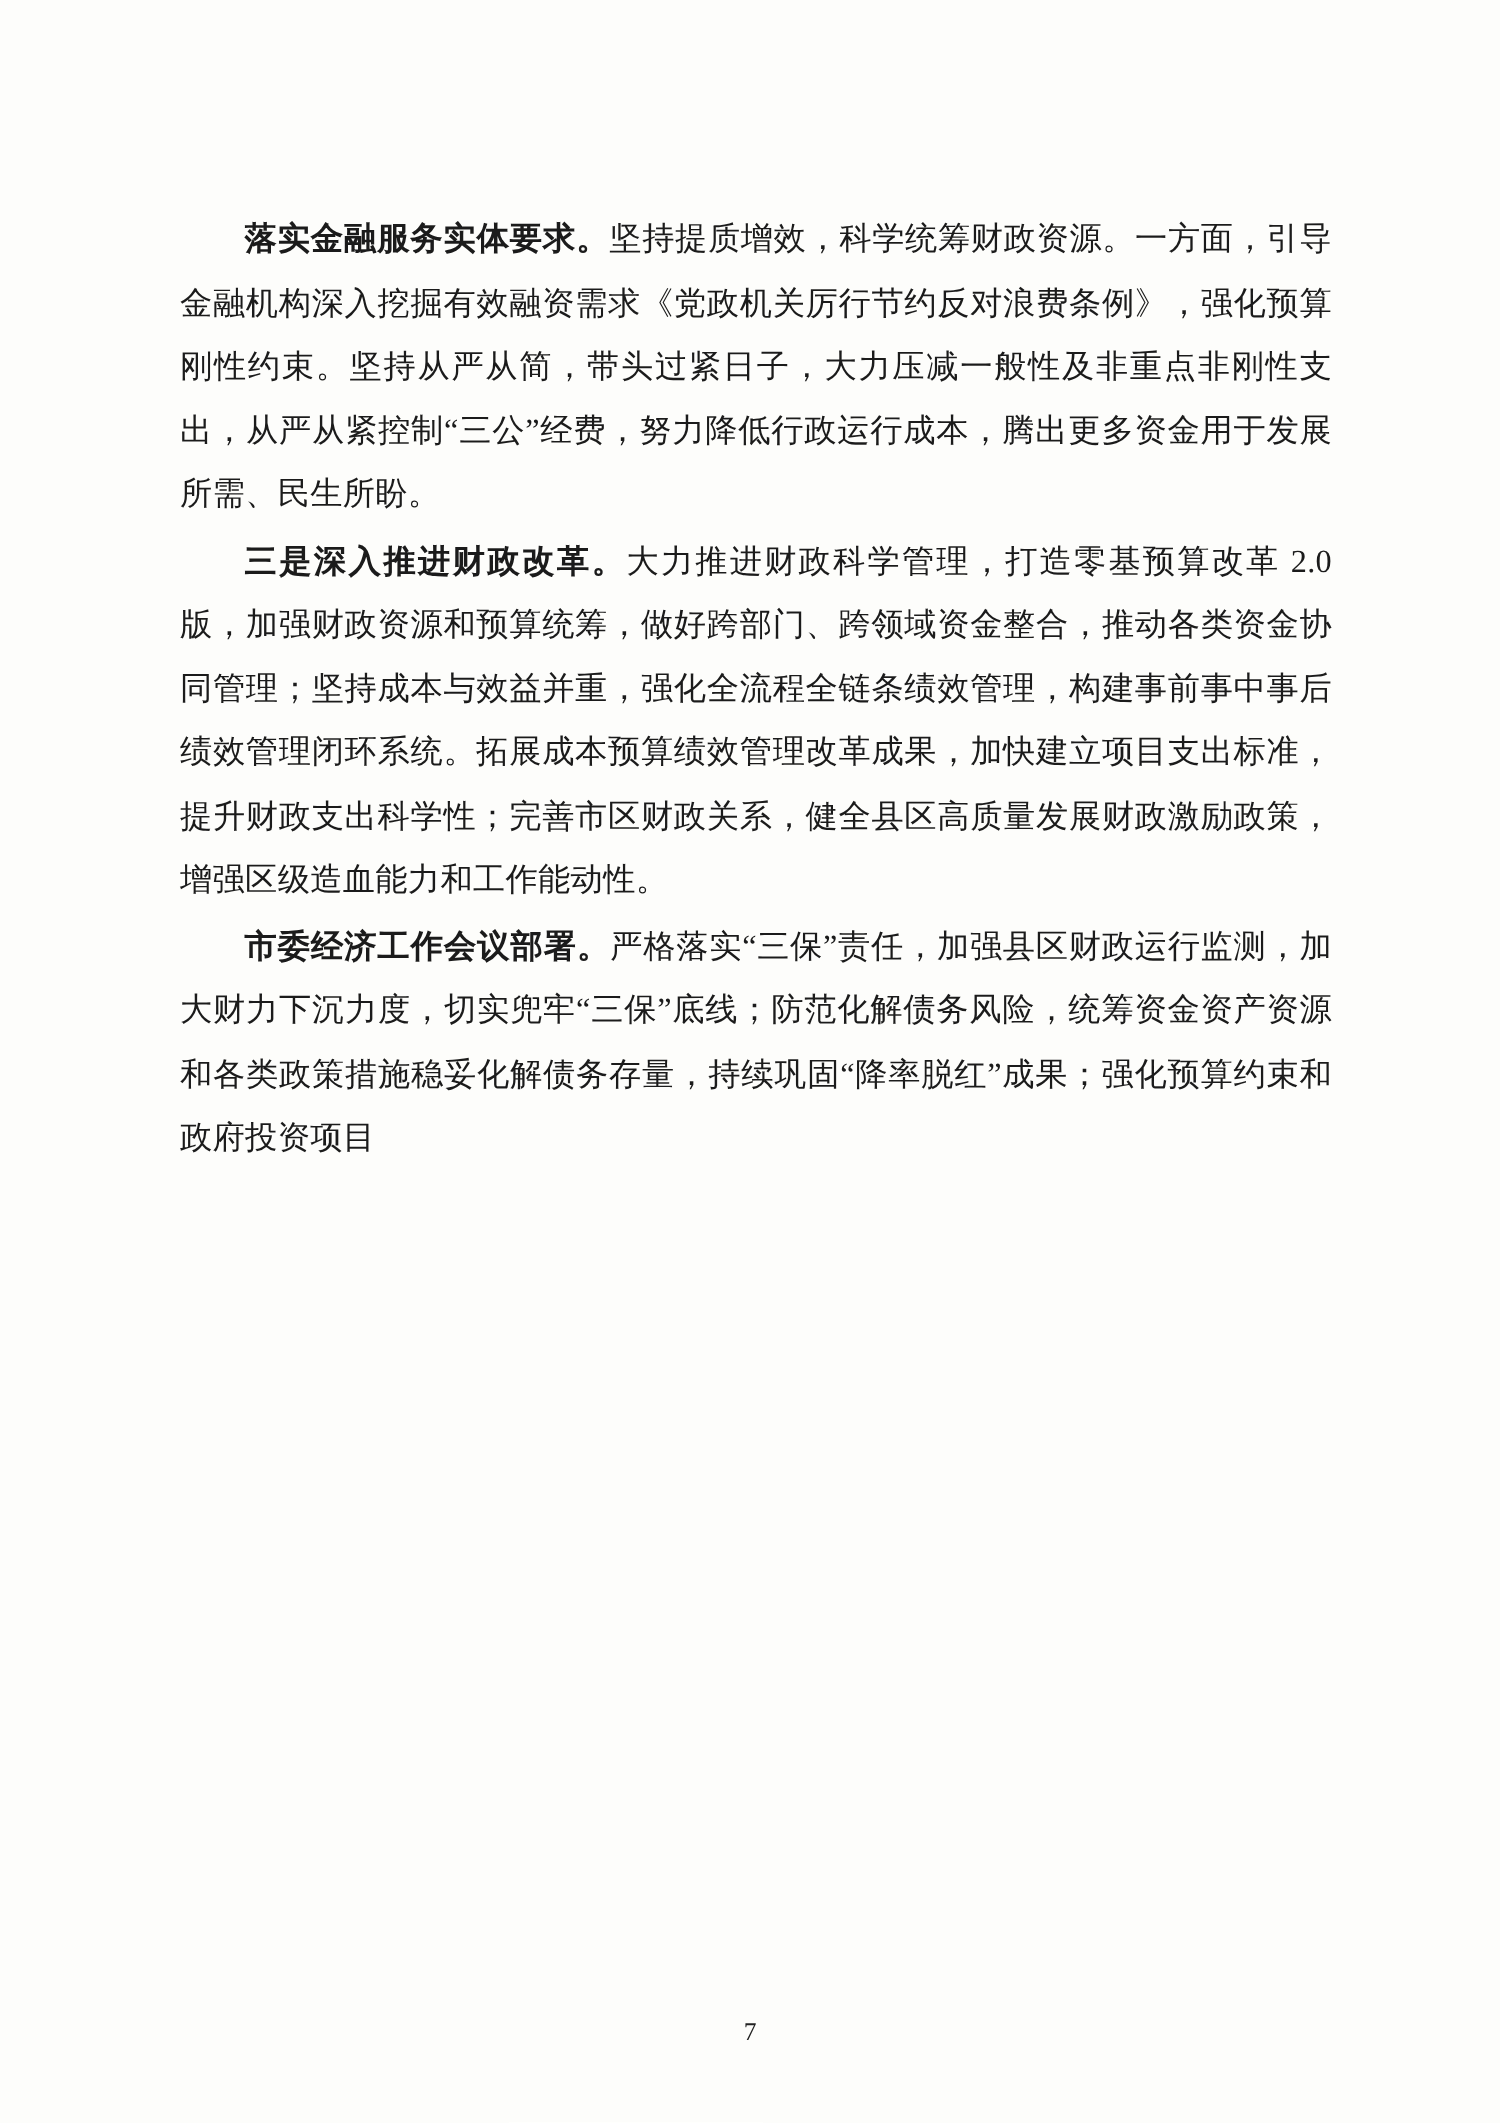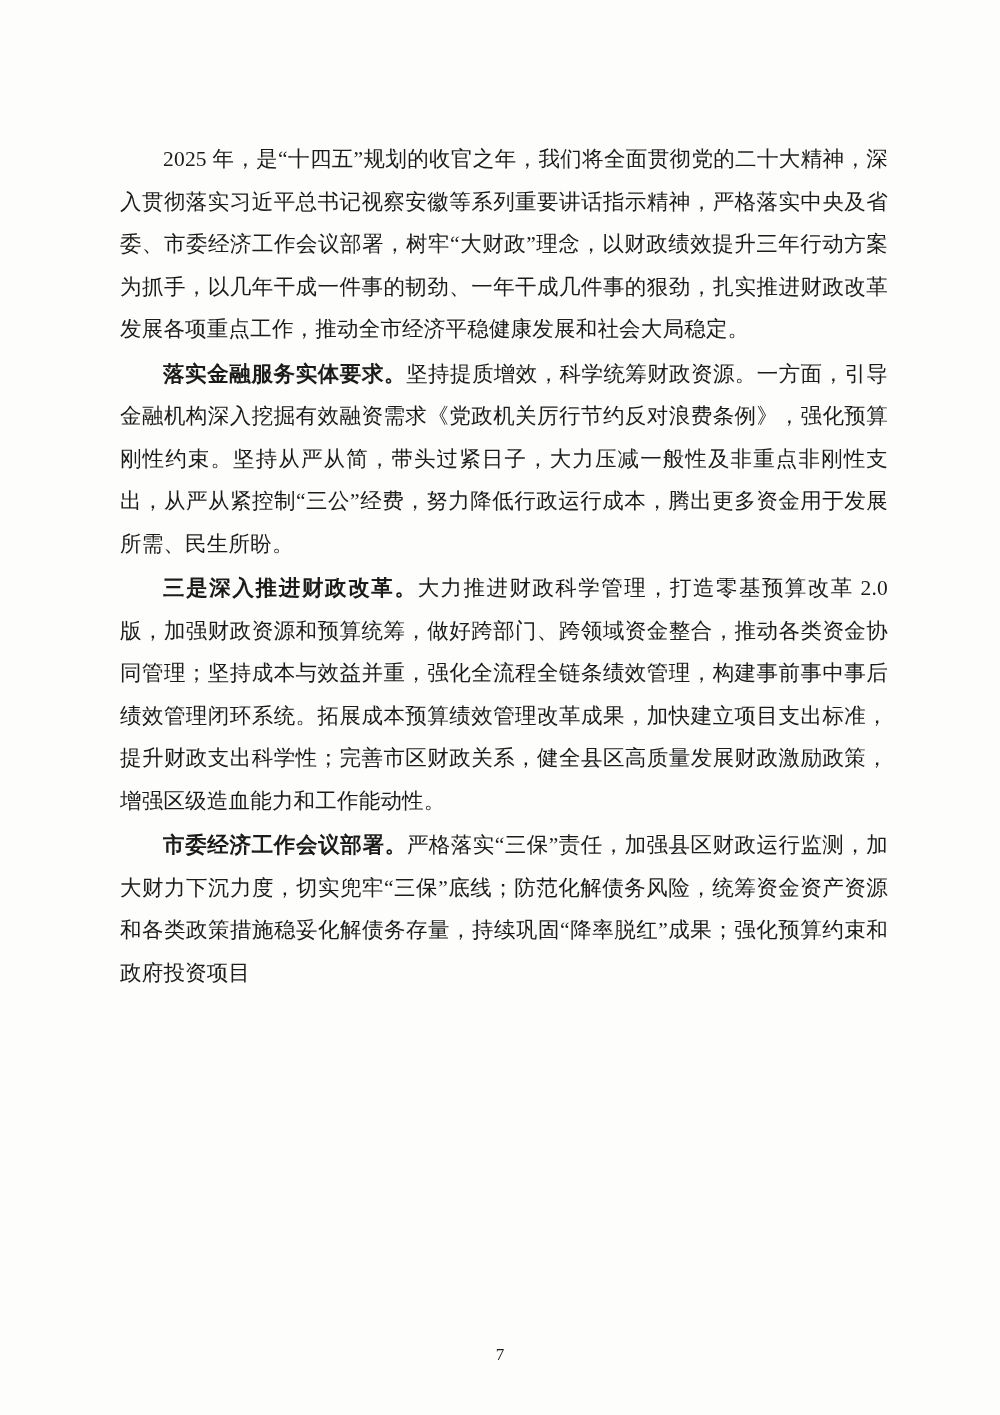--- a/index.html
+++ b/index.html
@@ -49,21 +49,20 @@
     font-size: 17px;
     color: #222;
   }
 </style>
 </head>
 <body>
 
 <div class="page">
   <div class="content">
 
-    <p class="para first"><span>2025 年，是“十四五”规划的收官之年，我们将全面贯彻党的二十大精神，深入贯彻落实习近平总书记视察安徽等系列重要讲话指示精神，严格落实中央及省委、市委经济工作会议部署，树牢“大财政”理念，以财政绩效提升三年行动方案为抓手，以几年干成一件事的韧劲、一年干成几件事的狠劲，扎实推进财政改革发展各项重点工作，推动全市经济平稳健康发展和社会大局稳定。</span></p>
 
 
     <p class="para"><span class="lead">落实金融服务实体要求。</span><span>坚持提质增效，科学统筹财政资源。一方面，引导金融机构深入挖掘有效融资需求《党政机关厉行节约反对浪费条例》，强化预算刚性约束。坚持从严从简，带头过紧日子，大力压减一般性及非重点非刚性支出，从严从紧控制“三公”经费，努力降低行政运行成本，腾出更多资金用于发展所需、民生所盼。</span></p>
 
     <p class="para"><span class="lead">三是深入推进财政改革。</span><span>大力推进财政科学管理，打造零基预算改革 2.0 版，加强财政资源和预算统筹，做好跨部门、跨领域资金整合，推动各类资金协同管理；坚持成本与效益并重，强化全流程全链条绩效管理，构建事前事中事后绩效管理闭环系统。拓展成本预算绩效管理改革成果，加快建立项目支出标准，提升财政支出科学性；完善市区财政关系，健全县区高质量发展财政激励政策，增强区级造血能力和工作能动性。</span></p>
 
 
     <p class="para"><span class="lead">市委经济工作会议部署。</span><span>严格落实“三保”责任，加强县区财政运行监测，加大财力下沉力度，切实兜牢“三保”底线；防范化解债务风险，统筹资金资产资源和各类政策措施稳妥化解债务存量，持续巩固“降率脱红”成果；强化预算约束和政府投资项目</span></p>
 
   </div>

